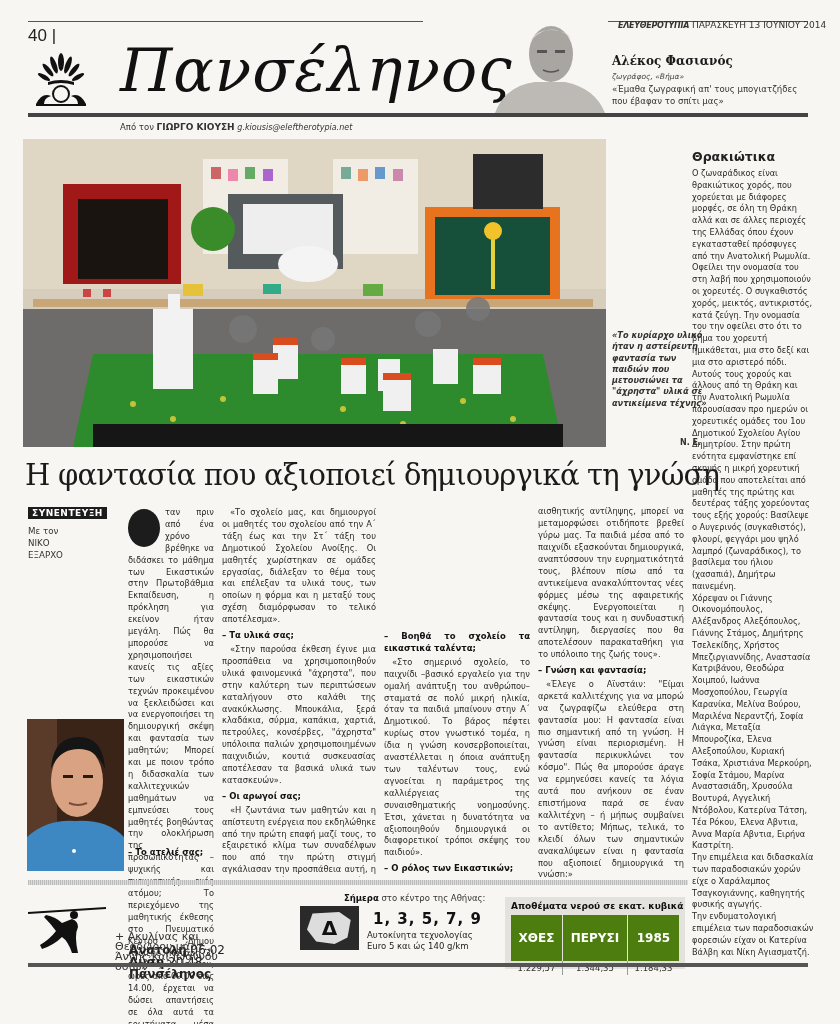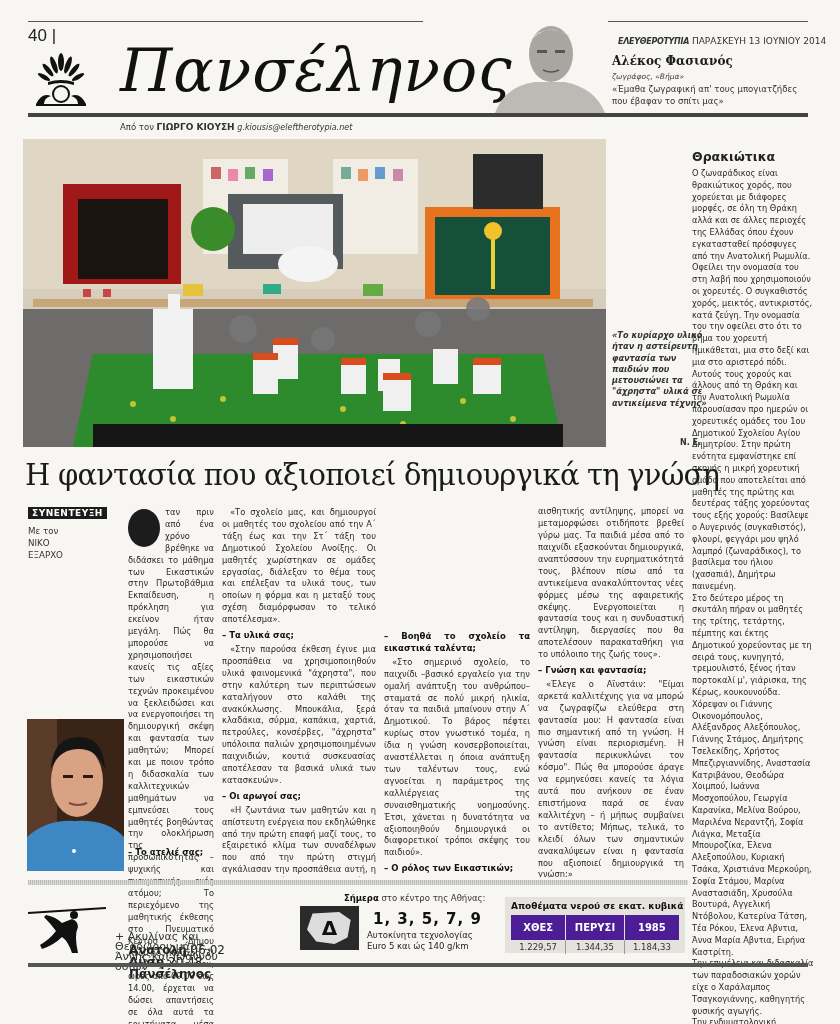--- a/index.html
+++ b/index.html
@@ -11,21 +11,21 @@
   .top-rule { position: absolute; left: 28px; top: 21px; width: 395px; height: 1px; background: #555; }
   .top-rule2 { position: absolute; left: 608px; top: 21px; width: 200px; height: 1px; background: #555; }
   .page-num { position: absolute; left: 28px; top: 26px; font-size: 17px; color: #222; font-family: "Liberation Sans", sans-serif; }
   .logo { position: absolute; left: 34px; top: 52px; width: 54px; height: 56px; }
   .masthead { position: absolute; left: 120px; top: 40px; font-family: "DejaVu Serif", serif; font-style: italic; font-size: 60px; color: #111; letter-spacing: 1px; line-height: 1; }
   .header-bar { position: absolute; left: 28px; top: 113px; width: 780px; height: 4px; background: #444; }
   .byline { position: absolute; left: 120px; top: 122px; font-size: 8.5px; color: #333; }
   .byline b { font-size: 9px; }
   .byline i { font-size: 8px; }
 
-  .paper-brand { position: absolute; left: 618px; top: 36px; font-size: 9px; color: #333; white-space: nowrap; }
+  .paper-brand { position: absolute; left: 618px; top: 20px; font-size: 9px; color: #333; white-space: nowrap; }
   .paper-brand .brand { font-weight: bold; font-style: italic; font-size: 8px; letter-spacing: -0.3px; }
   .portrait-top { position: absolute; left: 495px; top: 16px; width: 112px; height: 97px; }
   .quote-name { position: absolute; left: 612px; top: 54px; font-family: "DejaVu Serif", serif; font-weight: bold; font-size: 12px; }
   .quote-role { position: absolute; left: 612px; top: 72px; font-size: 7.5px; font-style: italic; color: #444; }
   .quote-text { position: absolute; left: 612px; top: 83px; font-size: 8.6px; color: #333; line-height: 12px; width: 200px; }
 
   
   .photo { position: absolute; left: 23px; top: 139px; width: 583px; height: 308px; overflow: hidden; background: #c9c1b3; }
   .photo svg { width: 100%; height: 100%; display: block; }
   .caption { position: absolute; left: 612px; top: 330px; width: 96px; font-size: 8.2px; font-style: italic; font-weight: bold; color: #333; line-height: 11.3px; }
@@ -55,24 +55,24 @@
   .sun { position: absolute; left: 115px; top: 944px; font-size: 12px; line-height: 12px; color: #222; margin-left: 14px; }
   .sun b { font-weight: bold; }
   .saints { position: absolute; left: 115px; top: 932px; font-size: 11px; line-height: 10px; color: #333; }
   .today-label { position: absolute; left: 332px; top: 893px; font-size: 8.5px; color: #333; }
   .today-label b { font-weight: bold; color: #111; margin-left: 12px; }
   .delta-box { position: absolute; left: 300px; top: 906px; width: 59px; height: 44px; background: #2a2a2a; }
   .delta-box .map { position: absolute; left: 7px; top: 6px; width: 46px; height: 32px; background: #ddd; clip-path: polygon(12% 5%, 70% 0, 95% 25%, 88% 80%, 60% 100%, 20% 92%, 0 55%); }
   .delta-box .letter { position: absolute; left: 0; top: 10px; width: 59px; text-align: center; font-size: 20px; font-weight: bold; color: #111; }
   .plates { position: absolute; left: 373px; top: 910px; font-size: 15px; font-weight: bold; letter-spacing: 1px; color: #111; }
   .plates-note { position: absolute; left: 367px; top: 930px; font-size: 8.5px; font-weight: normal; line-height: 11px; color: #222; }
-  .water { position: absolute; left: 505px; top: 897px; width: 180px; height: 56px; background: #e4e2dd; padding: 4px 6px; }
+  .water { position: absolute; left: 505px; top: 897px; width: 180px; height: 72px; background: #e4e2dd; padding: 4px 6px; }
   .water .t { font-size: 9px; font-weight: bold; color: #111; white-space: nowrap; }
   .water table { border-collapse: collapse; margin-top: 4px; width: 168px; }
-  .water th { background: #4c1d95; color: #fff; font-size: 10px; font-weight: bold; padding: 7px 2px; border-right: 1px solid #e4e2dd; }
+  .water th { background: #4d7c0f; color: #fff; font-size: 12px; font-weight: bold; padding: 16px 2px; border-right: 1px solid #e4e2dd; }
   .water td { font-size: 8.5px; text-align: center; padding: 2px; color: #333; border-right: 1px solid #999; }
   .water td:last-child, .water th:last-child { border-right: none; }
 </style>
 </head>
 <body>
 
 <div class="page">
 
   <div class="top-rule"></div>
   <div class="top-rule2"></div>
@@ -251,21 +251,20 @@
 
   <div class="col" style="left:538px; top:507px; width:146px; height:370px; overflow:hidden;">
     <p style="margin-top:-96px;">«Πιστεύω ότι η ένταξη του μαθήματος των Εικαστικών στο πρόγραμμα σπουδών της Πρωτοβάθμιας Εκπαίδευσης έχει καταλυτική σημασία. Η αξιοποίηση της δημιουργικής φαντασίας, καταργώντας τα στεγανά μια τρέχουσας αισθητικής αντίληψης, μπορεί να μεταμορφώσει οτιδήποτε βρεθεί γύρω μας. Τα παιδιά μέσα από το παιχνίδι εξασκούνται δημιουργικά, αναπτύσσουν την ευρηματικότητά τους, βλέπουν πίσω από τα αντικείμενα ανακαλύπτοντας νέες φόρμες μέσω της αφαιρετικής σκέψης. Ενεργοποιείται η φαντασία τους και η συνδυαστική αντίληψη, διεργασίες που θα αποτελέσουν παρακαταθήκη για το υπόλοιπο της ζωής τους».</p>
     <h4>– Γνώση και φαντασία;</h4>
     <p>«Έλεγε ο Αϊνστάιν: "Είμαι αρκετά καλλιτέχνης για να μπορώ να ζωγραφίζω ελεύθερα στη φαντασία μου: Η φαντασία είναι πιο σημαντική από τη γνώση. Η γνώση είναι περιορισμένη. Η φαντασία περικυκλώνει τον κόσμο". Πώς θα μπορούσε άραγε να ερμηνεύσει κανείς τα λόγια αυτά που ανήκουν σε έναν επιστήμονα παρά σε έναν καλλιτέχνη – ή μήπως συμβαίνει το αντίθετο; Μήπως, τελικά, το κλειδί όλων των σημαντικών ανακαλύψεων είναι η φαντασία που αξιοποιεί δημιουργικά τη γνώση;»</p>
   </div>
 
   <div class="side-title">Θρακιώτικα</div>
   <div class="side-body">
     <p>Ο ζωναράδικος είναι θρακιώτικος χορός, που χορεύεται με διάφορες μορφές, σε όλη τη Θράκη αλλά και σε άλλες περιοχές της Ελλάδας όπου έχουν εγκατασταθεί πρόσφυγες από την Ανατολική Ρωμυλία. Οφείλει την ονομασία του στη λαβή που χρησιμοποιούν οι χορευτές. Ο συγκαθιστός χορός, μεικτός, αντικριστός, κατά ζεύγη. Την ονομασία του την οφείλει στο ότι το βήμα του χορευτή ημικάθεται, μια στο δεξί και μια στο αριστερό πόδι. Αυτούς τους χορούς και άλλους από τη Θράκη και την Ανατολική Ρωμυλία παρουσίασαν προ ημερών οι χορευτικές ομάδες του 1ου Δημοτικού Σχολείου Αγίου Δημητρίου. Στην πρώτη ενότητα εμφανίστηκε επί σκηνής η μικρή χορευτική ομάδα που αποτελείται από μαθητές της πρώτης και δευτέρας τάξης χορεύοντας τους εξής χορούς: Βασίλεψε ο Αυγερινός (συγκαθιστός), φλουρί, φεγγάρι μου ψηλό λαμπρό (ζωναράδικος), το βασίλεμα του ήλιου (χασαπιά), Δημήτρω παινεμένη.</p>
-    <p>Στο δεύτερο μέρος τη σκυτάλη πήραν οι μαθητές της τρίτης, τετάρτης, πέμπτης και έκτης Δημοτικού χορεύοντας με τη σειρά τους, κυνηγητό, τρεμουλιστό, ξένος ήταν πορτοκαλί μ', γιάρισκα, της Κέρως, κουκουνούδα.</p>
     <p>Χόρεψαν οι Γιάννης Οικονομόπουλος, Αλέξανδρος Αλεξόπουλος, Γιάννης Στάμος, Δημήτρης Τσελεκίδης, Χρήστος Μπεζιργιαννίδης, Αναστασία Κατριβάνου, Θεοδώρα Χοιμπού, Ιωάννα Μοσχοπούλου, Γεωργία Καρανίκα, Μελίνα Βούρου, Μαριλένα Νεραντζή, Σοφία Λιάγκα, Μεταξία Μπουροζίκα, Έλενα Αλεξοπούλου, Κυριακή Τσάκα, Χριστιάνα Μερκούρη, Σοφία Στάμου, Μαρίνα Αναστασιάδη, Χρυσούλα Βουτυρά, Αγγελική Ντόβολου, Κατερίνα Τάτση, Τέα Ρόκου, Έλενα Αβντια, Άννα Μαρία Αβντια, Ειρήνα Καστρίτη.</p>
     <p>Την επιμέλεια και διδασκαλία των παραδοσιακών χορών είχε ο Χαράλαμπος Τσαγκογιάννης, καθηγητής φυσικής αγωγής.</p>
     <p>Την ενδυματολογική επιμέλεια των παραδοσιακών φορεσιών είχαν οι Κατερίνα Βάλβη και Νίκη Αγιασματζή.</p>
   </div>
 
   <div class="foot-sep"></div>
 
   <div class="runner">
     <svg viewBox="0 0 78 50" width="78" height="50">
       <line x1="0" y1="8" x2="78" y2="3" stroke="#111" stroke-width="2"></line>

